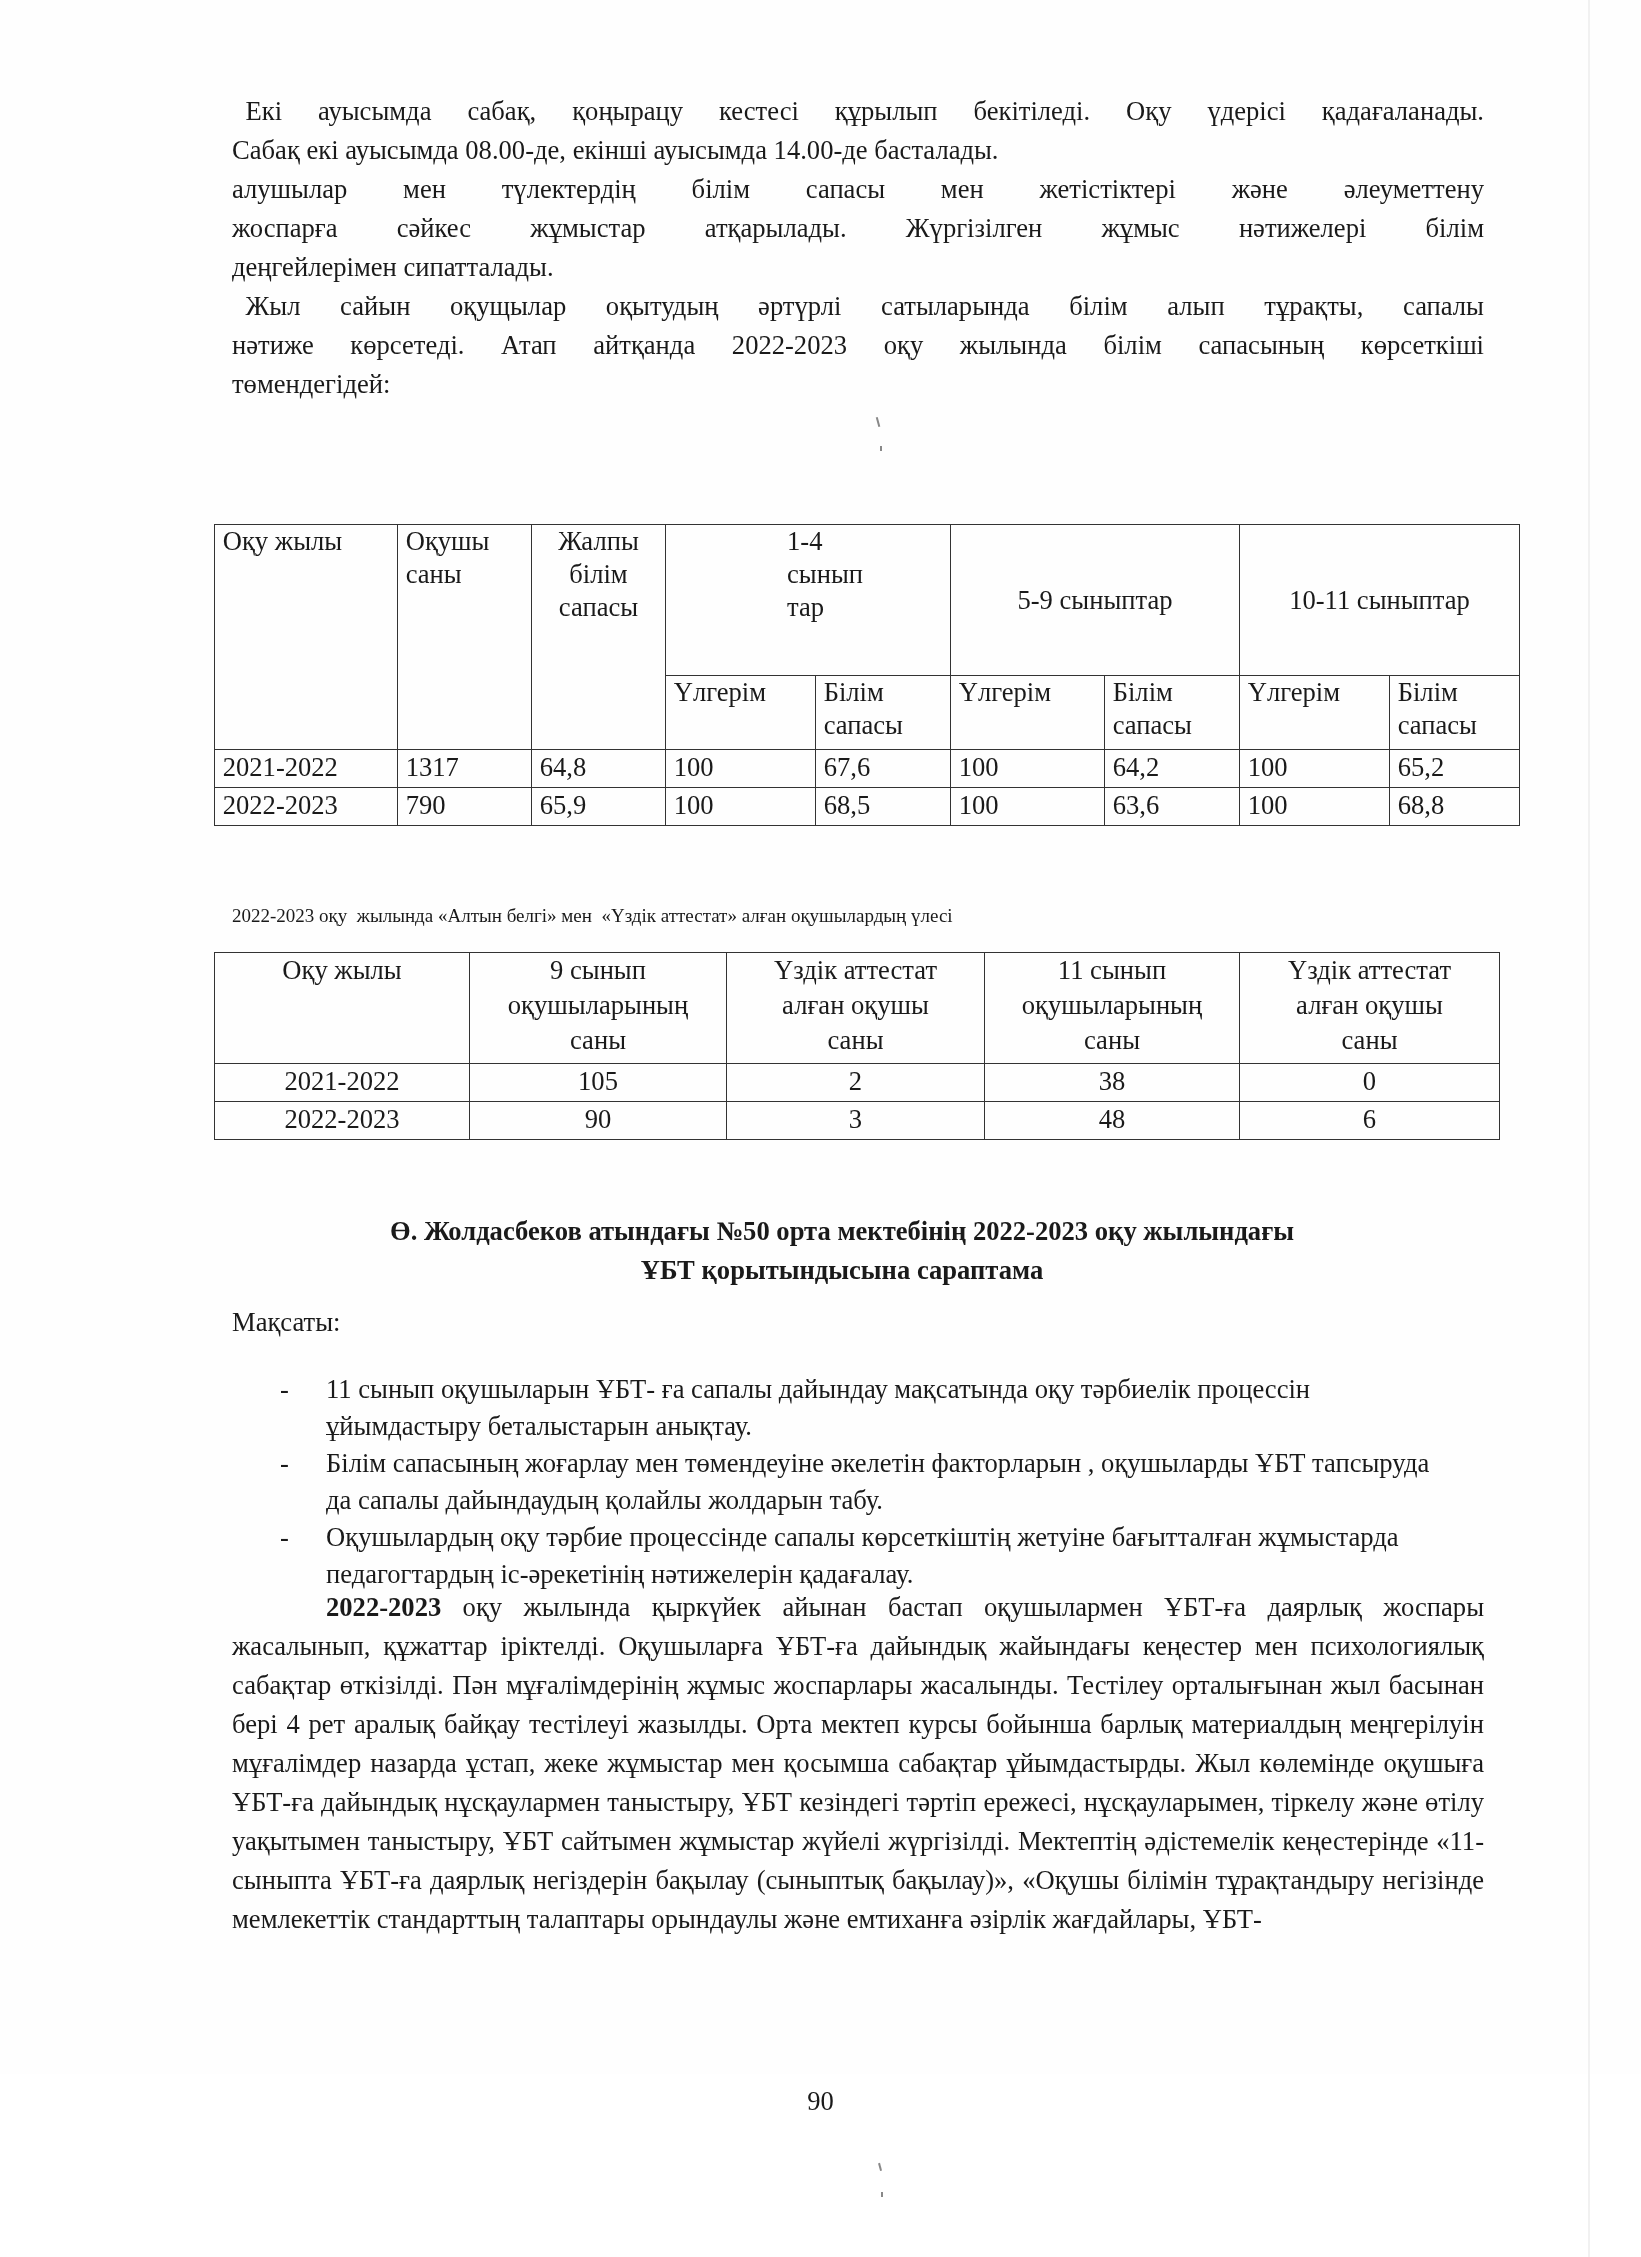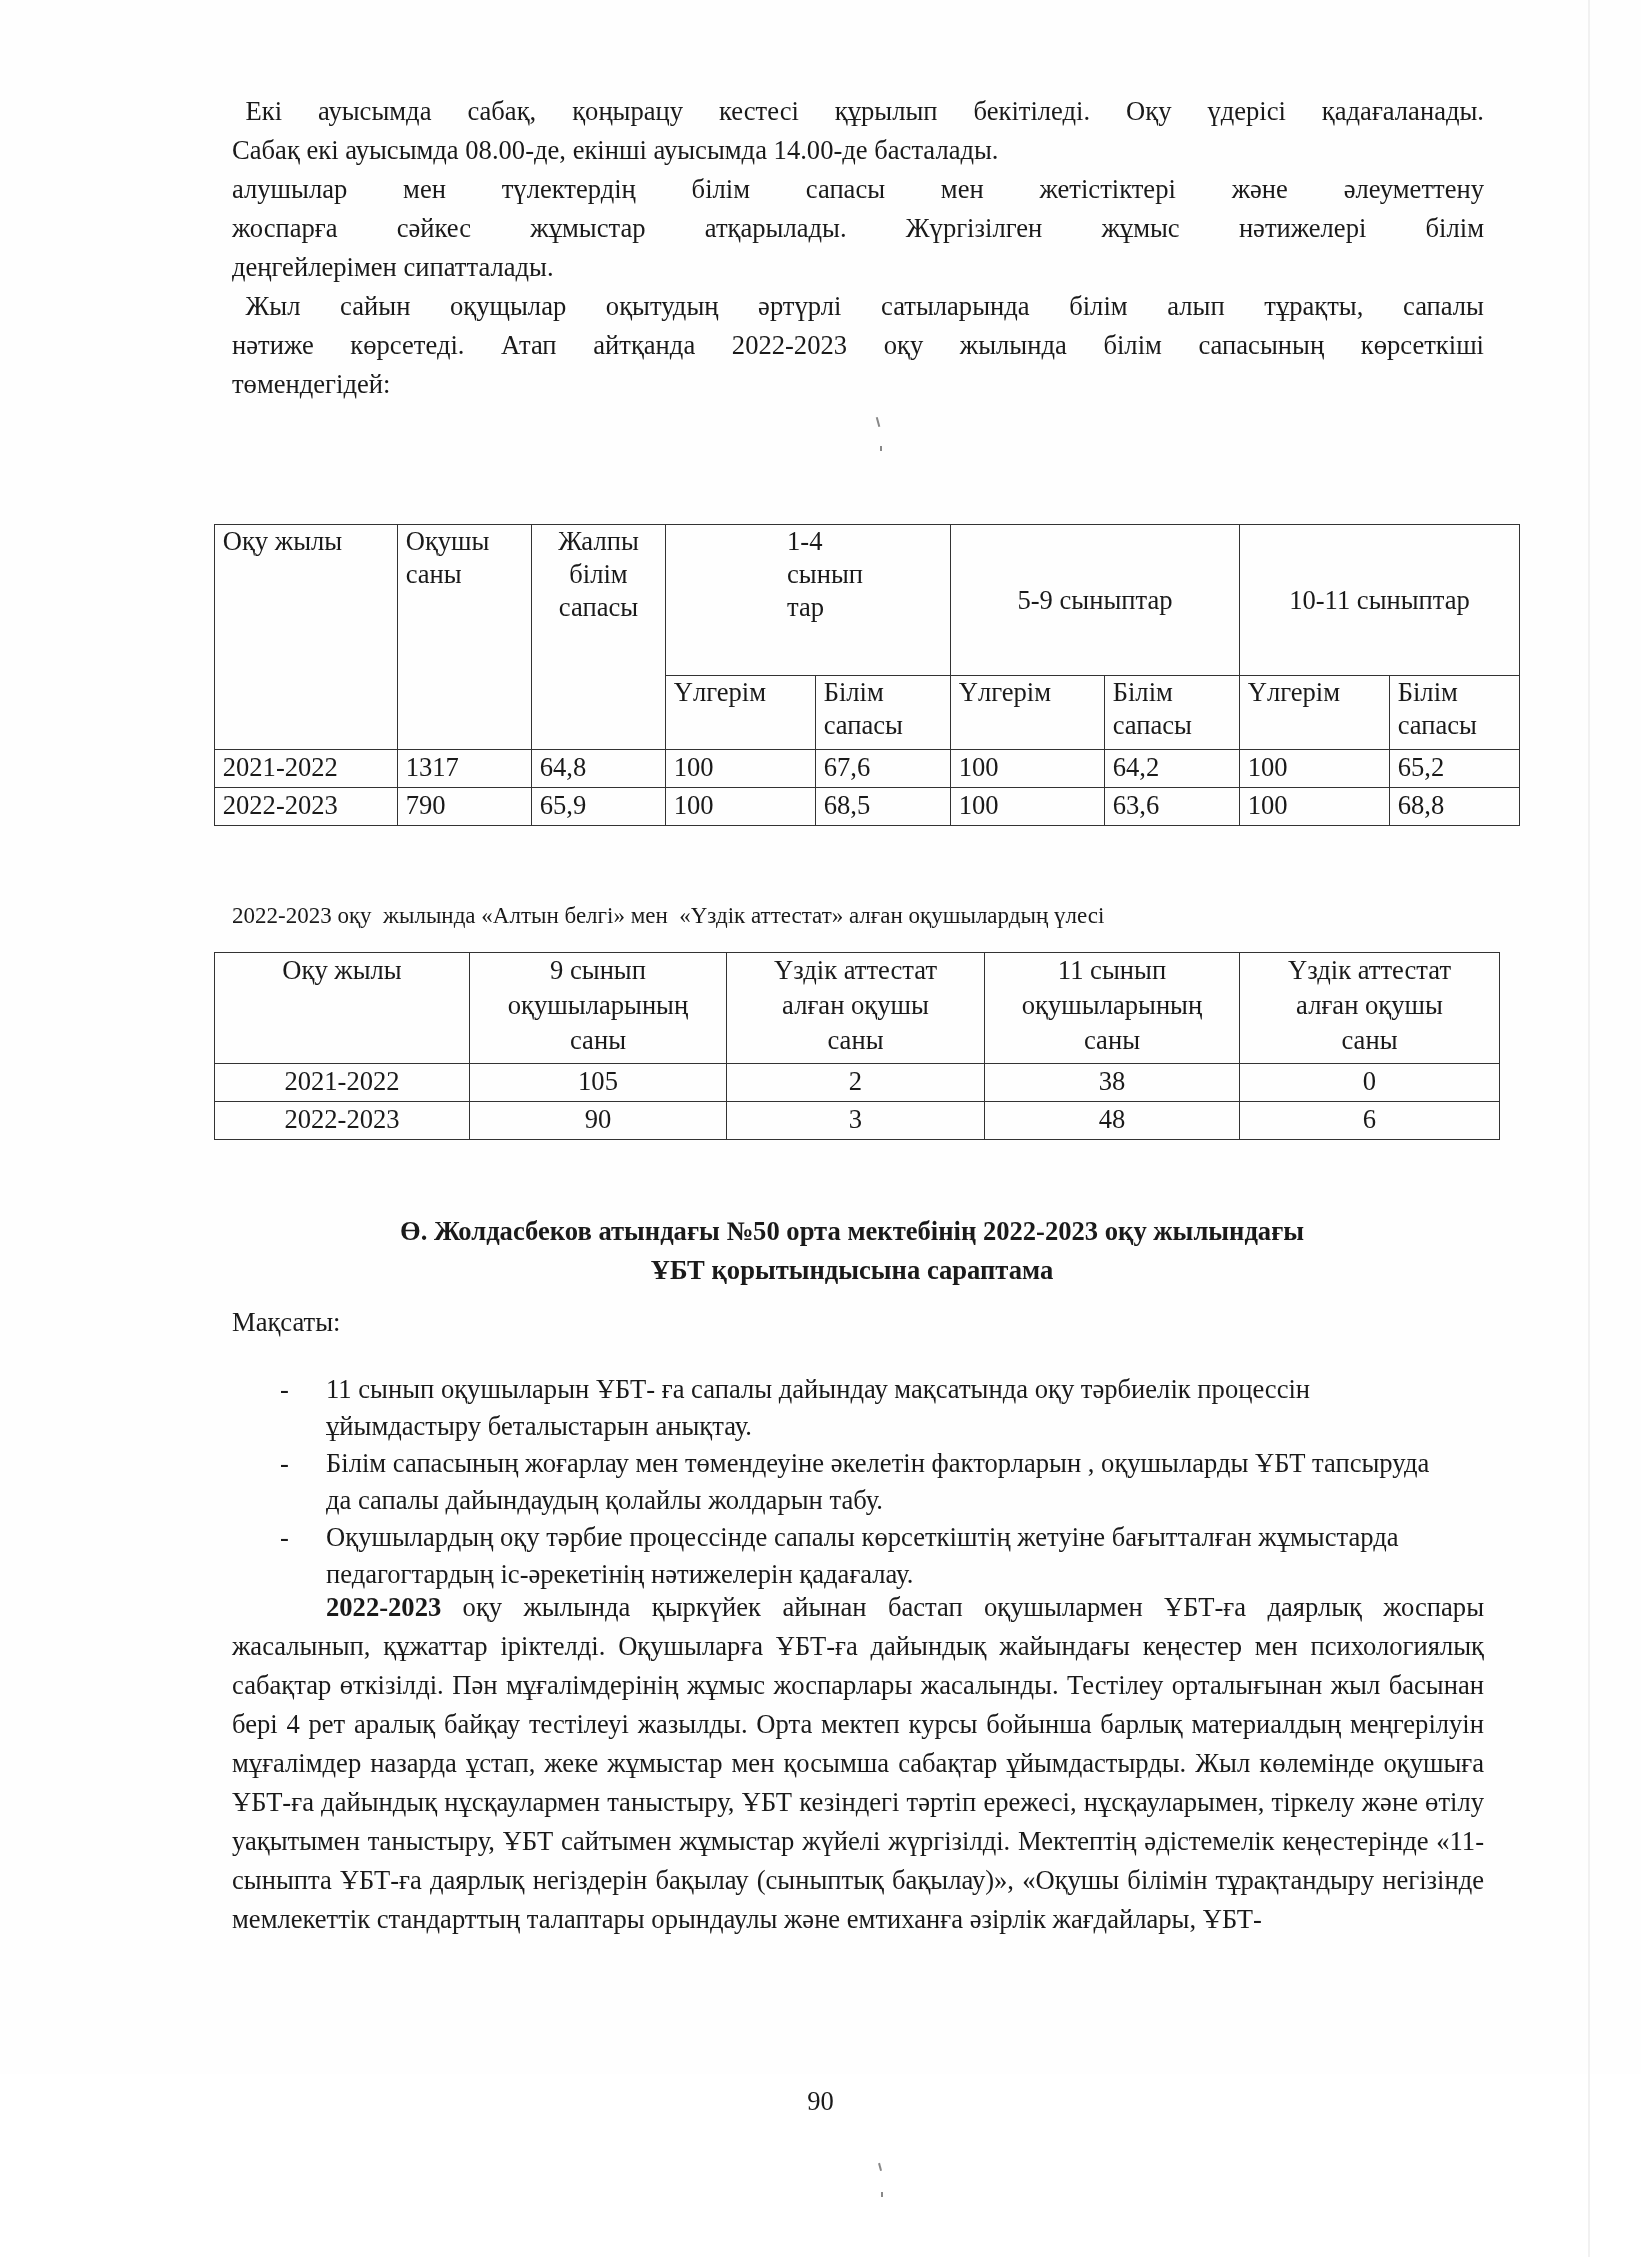--- a/index.html
+++ b/index.html
@@ -76,37 +76,37 @@
     #table1 .hdr-sub td { height: 73px; }
     #table1 .data-row td { height: 37px; line-height: 35px; }
     #table1 .center { text-align: center; }
     #table1 .right-center { text-align: right; padding-right: 87px; }
     #table1 .mid { vertical-align: middle; }
 
     #caption2 {
       position: absolute;
       left: 232px;
       top: 896px;
-      font-size: 23px;
+      font-size: 19px;
       line-height: 39px;
       white-space: pre;
     }
 
     #table2 {
       left: 214px;
       top: 952px;
       width: 1284px;
     }
     #table2 td { text-align: center; }
     #table2 .hdr td { height: 110px; line-height: 35px; }
     #table2 .data-row td { height: 37px; line-height: 35px; }
 
     .heading {
       position: absolute;
-      left: 226px;
+      left: 216px;
       width: 1252px;
       top: 1212px;
       text-align: center;
       font-weight: bold;
       font-size: 26.6px;
       line-height: 39px;
     }
     .goals-title {
       position: absolute;
       left: 232px;

